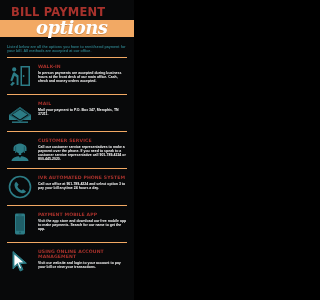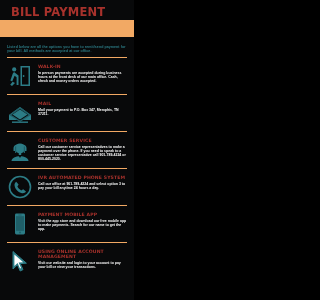--- a/index.html
+++ b/index.html
@@ -74,20 +74,21 @@
   }
 </style>
 </head>
 <body>
 
 <div class="sheet">
 
   <div class="header">
     <div class="band"></div>
     <div class="title">BILL PAYMENT</div>
+    <div class="script">options</div>
   </div>
 
   <div class="intro">Listed below are all the options you have to remit/send payment for your bill. All methods are accepted at our office.</div>
 
   <div class="rows">
 
     <div class="rule"></div>
     <div class="row">
       <div class="icon">
         <svg width="26" height="26" viewBox="0 0 26 26">

